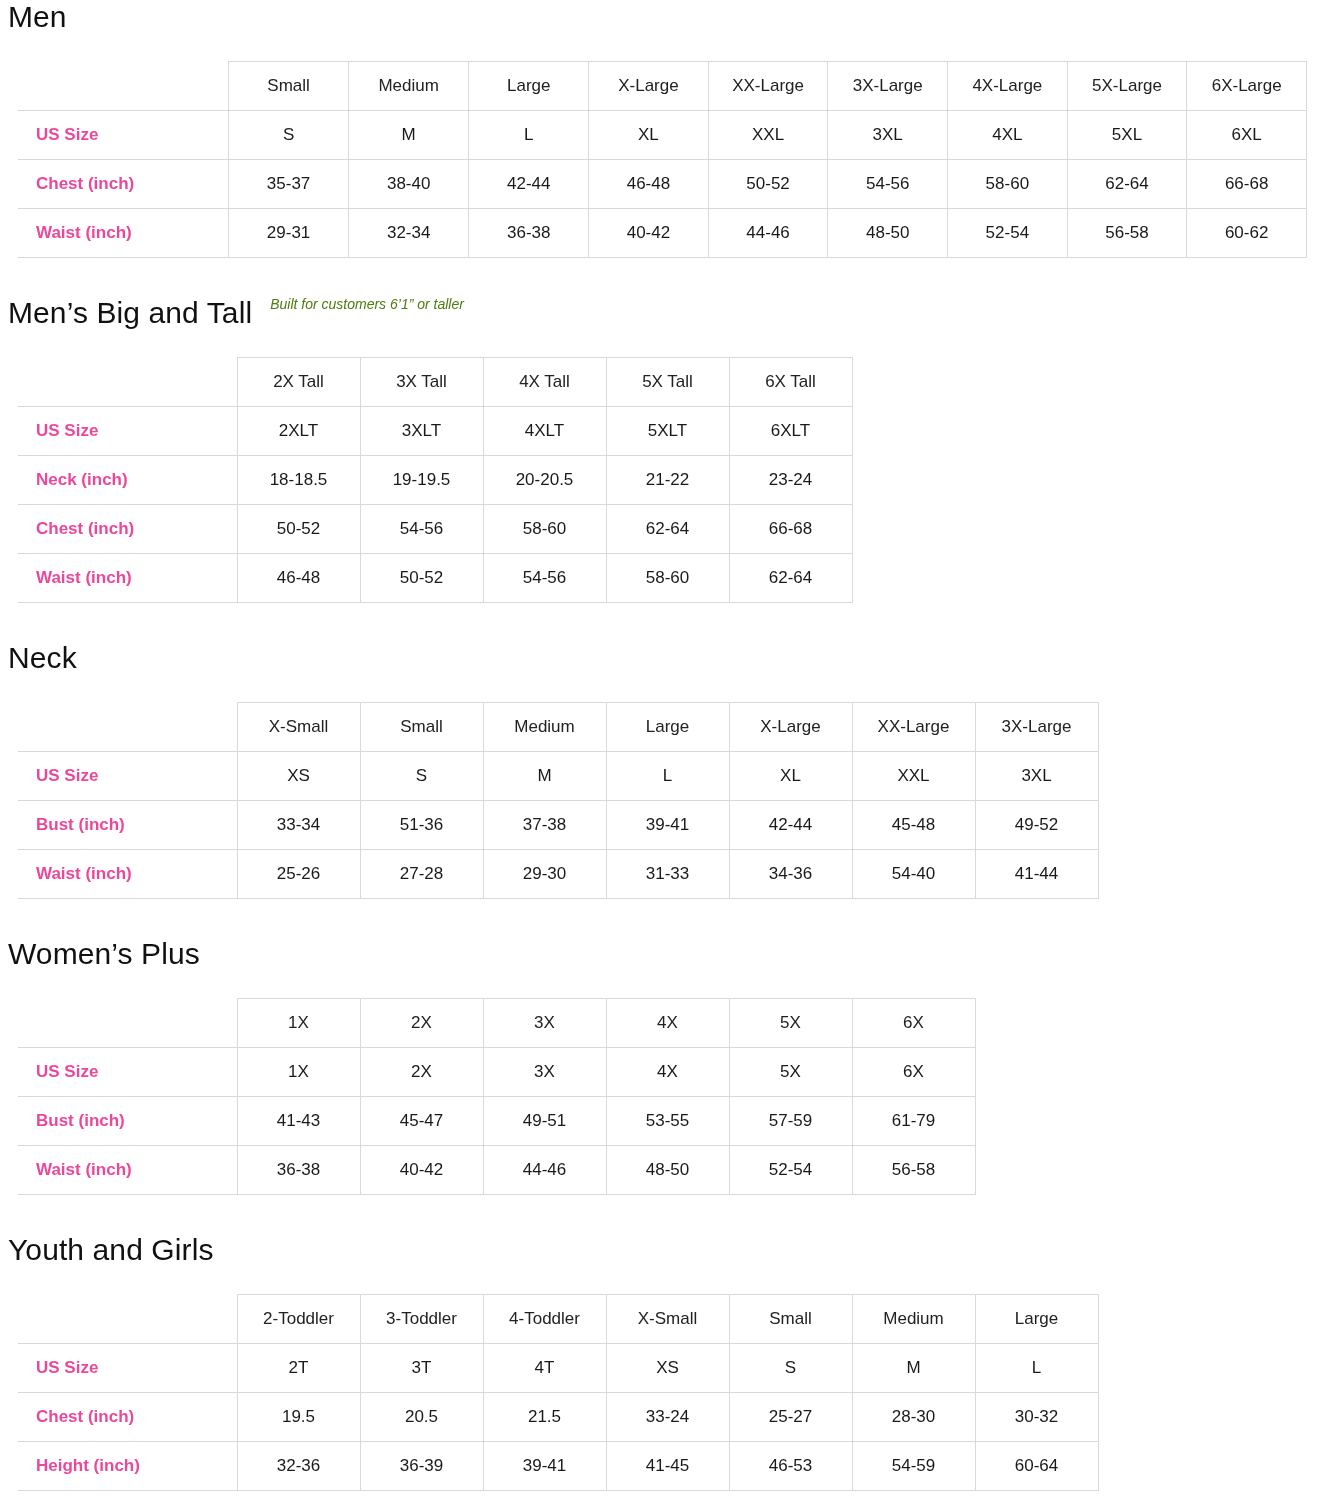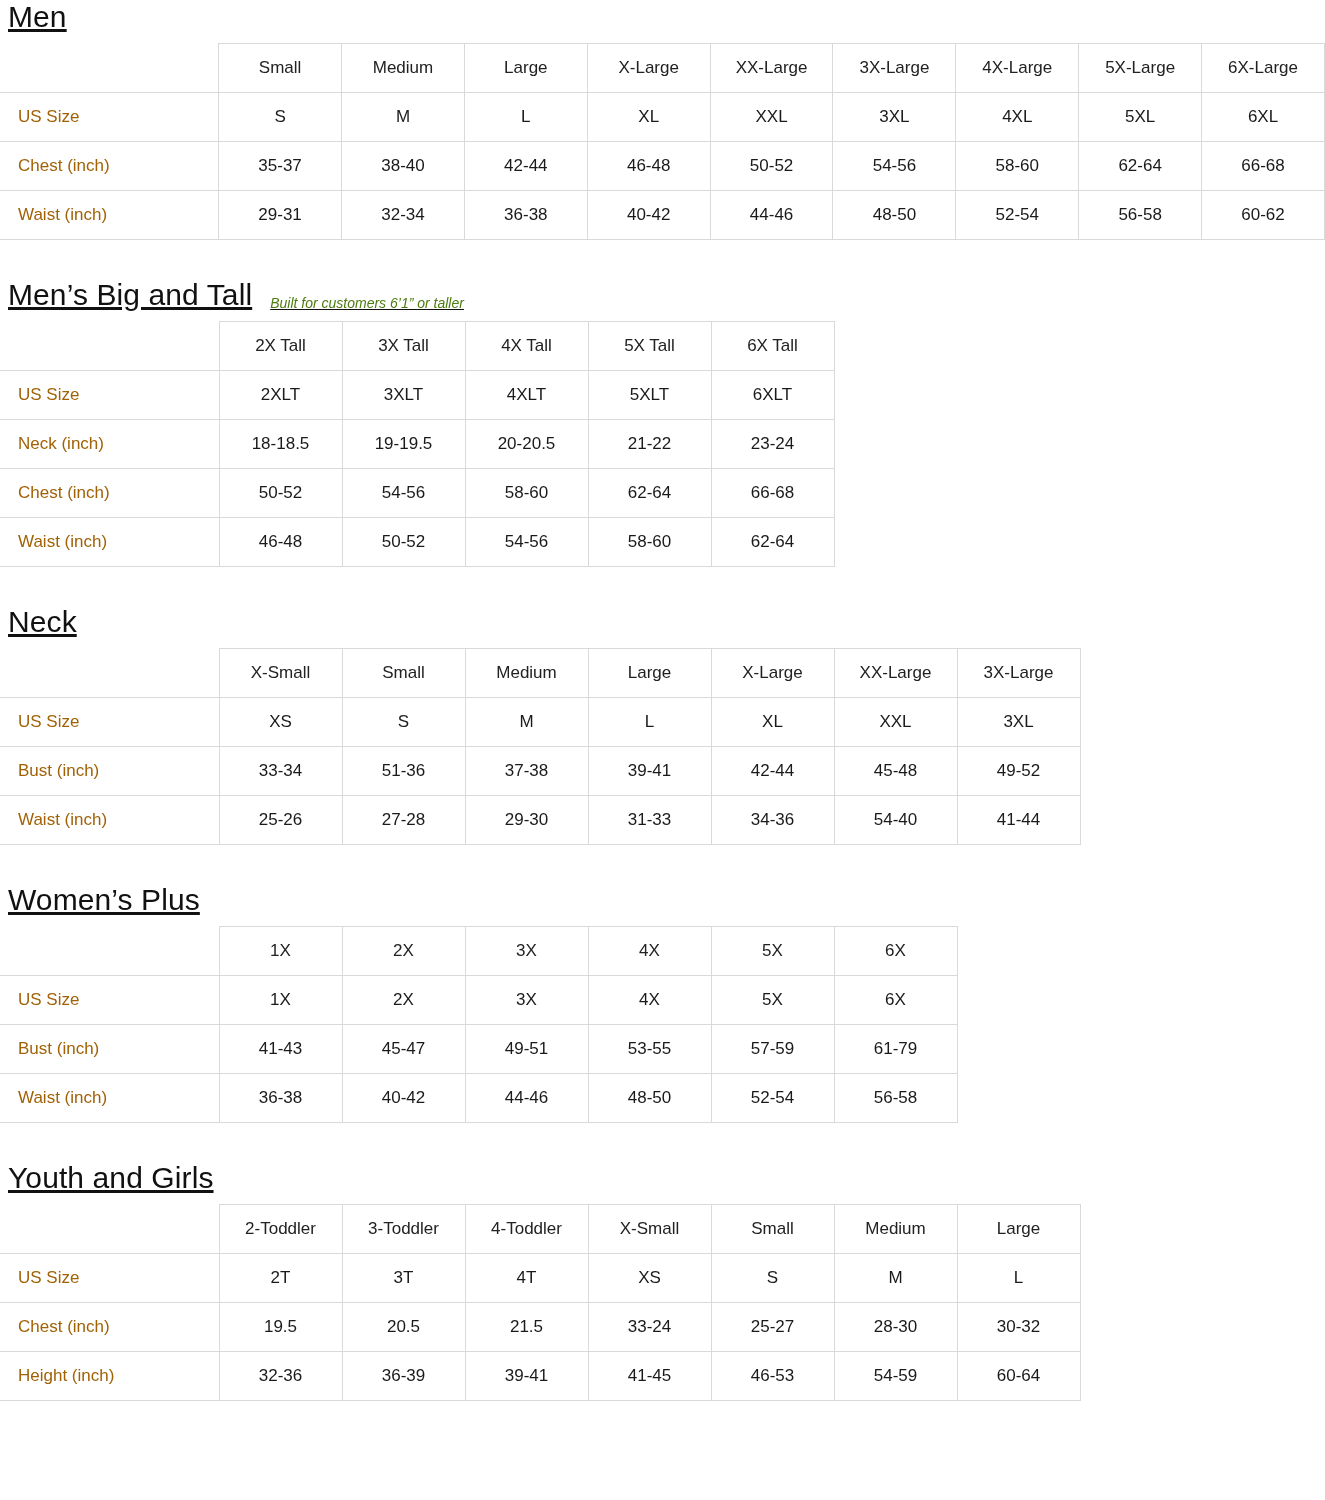--- a/index.html
+++ b/index.html
@@ -16,41 +16,40 @@
   .page {
     width: 1325px;
     box-sizing: border-box;
     padding: 0 0 8px 0;
   }
   .section {
     margin: 0 0 38px 0;
   }
   .section-head {
     display: flex;
-    align-items: flex-end;
+    align-items: flex-start;
     gap: 18px;
     padding: 0 16px 10px 8px;
-    text-decoration: underline;
   }
   .section-title {
     font-size: 30px;
     font-weight: 400;
     color: #111111;
     letter-spacing: 0.1px;
     line-height: 1.1;
   }
   .section-note {
     font-size: 14px;
     font-style: italic;
     color: #4d7c0f;
   }
   table.size-table {
     border-collapse: collapse;
     table-layout: fixed;
-    margin: 0;
+    margin: 18px;
   }
   table.size-table td,
   table.size-table th {
     border: 1px solid #d9d9d9;
     height: 49px;
     padding: 0 10px;
     font-size: 17px;
     font-weight: 400;
     color: #1a1a1a;
     text-align: center;
@@ -62,22 +61,22 @@
     border-left: none;
     border-top: none;
     background: #ffffff;
   }
   table.size-table thead th {
     font-weight: 400;
     color: #222222;
   }
   table.size-table tbody th.rowhead {
     text-align: left;
-    font-weight: normal;
-    color: #a16207;
+    font-weight: bold;
+    color: #ec4899;
     border-left: none;
     padding-left: 18px;
     font-size: 17px;
   }
   .col-head { width: 123px; }
   .col-label { width: 219px; }
 
   
   .tbl-wrap { padding-left: 0; }
 </style>

